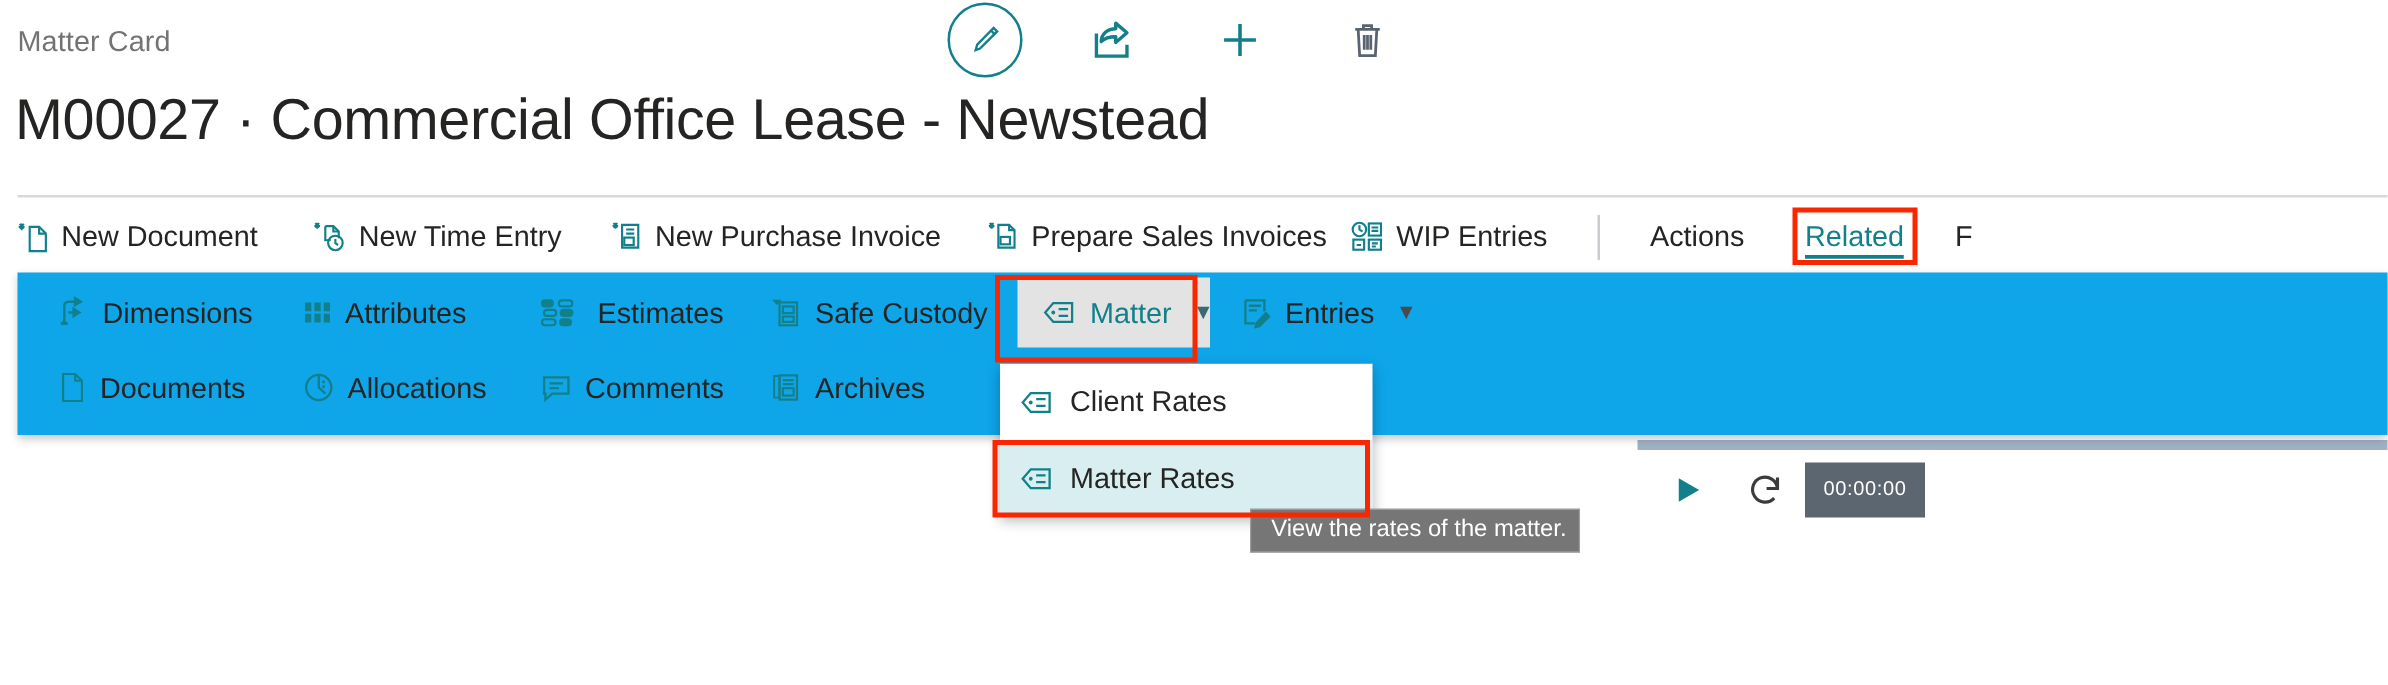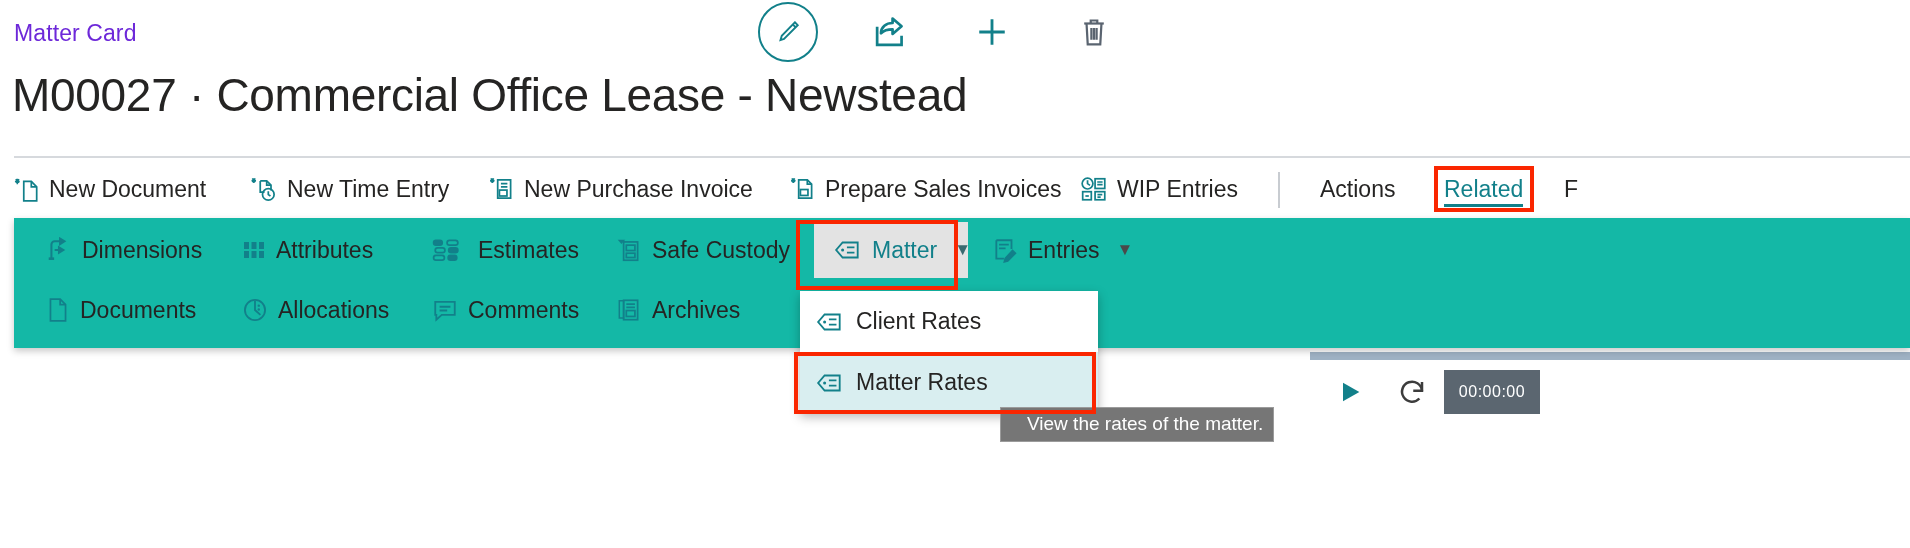--- a/index.html
+++ b/index.html
@@ -10,21 +10,21 @@
     background:#ffffff;
     overflow:hidden;
     position:relative;
     color:#252423;
   }
   #root { position:absolute; inset:0; }
 
   
   .breadcrumb {
     position:absolute; left:14px; top:20px;
-    font-size:23px; color:#6d28d9; letter-spacing:.1px;
+    font-size:23px; color:#737373; letter-spacing:.1px;
     font-weight:400;
   }
 
   
   .top-actions { position:absolute; left:0; top:0; width:100%; height:66px; }
   .ico-btn {
     position:absolute; display:flex; align-items:center; justify-content:center;
     color:#12808a;
   }
   .edit-circle {
@@ -73,21 +73,21 @@
   #m-fewer { left:1564px; color:#252423; }
 
   .redbox {
     position:absolute; border:4px solid #fa2600; pointer-events:none;
   }
   #redbox-related { left:1434px; top:166px; width:100px; height:46px; }
 
   
   .related-panel {
     position:absolute; left:14px; top:218px; width:1896px; height:130px;
-    background:#14b8a6;
+    background:#0ea5e9;
     box-shadow:0 3px 7px rgba(0,0,0,.22);
   }
   .rp-item {
     position:absolute; height:56px;
     display:flex; align-items:center; gap:10px;
     font-size:23px; color:#252423; white-space:nowrap;
   }
   .rp-item.accent .lbl { color:#12808a; }
   .rp-item.active {
     background:#e3e3e3;
@@ -108,21 +108,21 @@
     display:flex; align-items:center; gap:12px;
     padding-left:16px;
     font-size:23px; color:#252423; white-space:nowrap;
   }
   .sub-item.selected { background:#d9eef0; }
   #redbox-matter { left:794px; top:352px; width:302px; height:62px; }
 
   
   .tooltip {
     position:absolute; left:1000px; top:407px;
-    padding:5px 10px 6px 26px;
+    padding:5px 10px 6px 16px;
     background:#767676; color:#ffffff;
     font-size:19px; white-space:nowrap;
     border:1px solid #9b9b9b;
   }
 
   
   .form-bg { position:absolute; left:0; top:330px; width:100%; height:218px; }
 
   
   .timer-strip {

